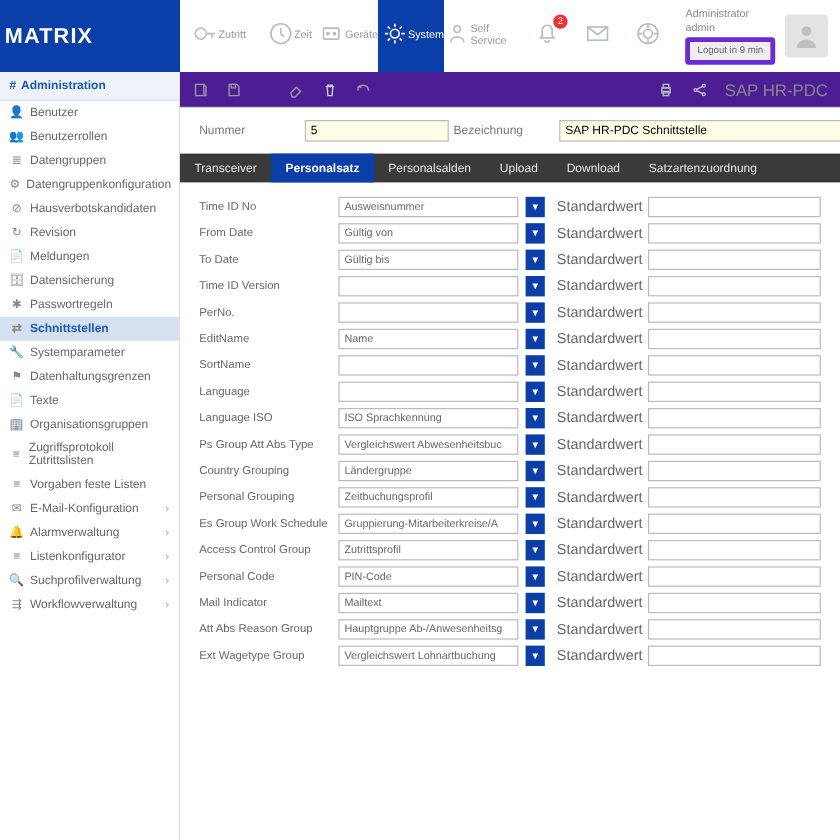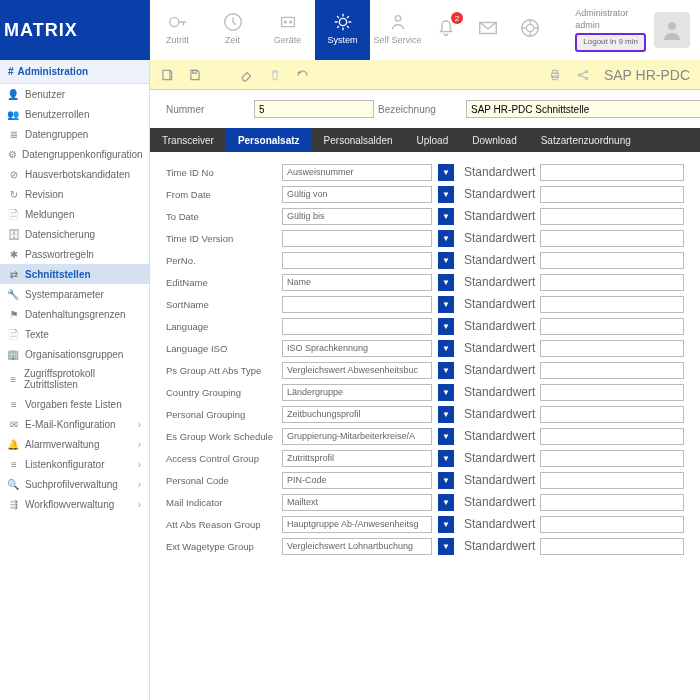--- a/index.html
+++ b/index.html
@@ -2,43 +2,43 @@
 <html><head>
 <meta charset="utf-8">
 <style>
   *{box-sizing:border-box;margin:0;padding:0;font-family:Arial,Helvetica,sans-serif}
   body{background:#fff;font-size:11px;color:#333;width:700px;height:700px;overflow:hidden}
   .app{display:flex;flex-direction:column;width:700px;height:700px}
   
   .top{display:flex;align-items:stretch;height:60px}
   .logo{width:150px;background:#0a3ea8;color:#fff;display:flex;align-items:center;padding-left:4px;font-size:18px;font-weight:bold;letter-spacing:1px}
   .navbar{display:flex;align-items:flex-end;height:60px}
-  .nav{display:flex;flex-direction:column;align-items:center;justify-content:center;width:55px;height:60px;color:#9aa;cursor:pointer;padding-bottom:4px}
+  .nav{display:flex;flex-direction:row;align-items:center;justify-content:flex-end;width:55px;height:60px;color:#9aa;cursor:pointer;padding-bottom:4px}
   .nav svg{width:22px;height:22px;stroke:#b8bdc2;fill:none;stroke-width:1.5}
   .nav span{font-size:9px;color:#999;margin-top:2px}
   .nav.active{background:#0a3ea8;color:#fff}
   .nav.active svg{stroke:#fff}
   .nav.active span{color:#fff}
   .nav.icononly{width:42px}
   .nav .badge{position:relative}
   .nav .badge::after{content:"2";position:absolute;top:-4px;right:-6px;background:#e33;color:#fff;border-radius:50%;width:12px;height:12px;font-size:8px;display:flex;align-items:center;justify-content:center}
   .acct{margin-left:auto;display:flex;align-items:center;padding-right:10px;gap:8px}
   .acct .txt{text-align:left;font-size:9px;color:#888;line-height:1.3}
-  .acct .logout{background:#eee;border:2px solid #6d28d9;border-radius:3px;padding:2px 6px;font-size:8px;color:#666;margin-top:2px}
+  .acct .logout{background:#eee;border:4px solid #6d28d9;border-radius:3px;padding:2px 6px;font-size:8px;color:#666;margin-top:2px}
   .acct .avatar{width:36px;height:36px;background:#e3e3e3;border-radius:4px;display:flex;align-items:center;justify-content:center}
   
   .body{display:flex;flex:1;overflow:hidden}
   .sidebar{width:150px;border-right:1px solid #ddd;overflow-y:auto;font-size:10px}
   .shead{background:#eef3fb;color:#1a5ab8;padding:6px 8px;font-weight:bold;border-bottom:1px solid #d8e0ec;display:flex;align-items:center;gap:4px}
   .sitem{display:flex;align-items:center;gap:5px;padding:4px 8px;color:#666;cursor:pointer;border-bottom:0}
   .sitem.active{background:#d5e0f0;color:#1a5ab8;font-weight:bold}
   .sitem .ico{width:12px;height:12px;display:inline-flex;align-items:center;justify-content:center;color:#888}
   .sitem .arrow{margin-left:auto;color:#aaa}
   .main{flex:1;display:flex;flex-direction:column;overflow:hidden}
-  .toolbar{height:30px;background:#fef9c3;display:flex;align-items:center;padding:0 10px;gap:14px;border-bottom:1px solid #ccc}
+  .toolbar{height:30px;background:#4c1d95;display:flex;align-items:center;padding:0 10px;gap:14px;border-bottom:1px solid #ccc}
   .toolbar .tico{width:14px;height:14px;color:#888;cursor:pointer}
   .toolbar .sep{flex:1}
   .toolbar .title{font-size:14px;color:#888;font-weight:normal}
   .formtop{padding:10px 16px;display:flex;flex-direction:row;gap:4px}
   .frow{display:flex;align-items:center;gap:8px}
   .frow label{width:80px;font-size:10px;color:#777;text-align:left}
   .frow input{border:1px solid #bbb;height:18px;padding:0 4px;font-size:10px}
   .frow input.num{width:120px;background:#fffde6}
   .frow input.bez{width:252px;background:#fffde6}
   .frow input.kurz{width:120px;background:#fff}

